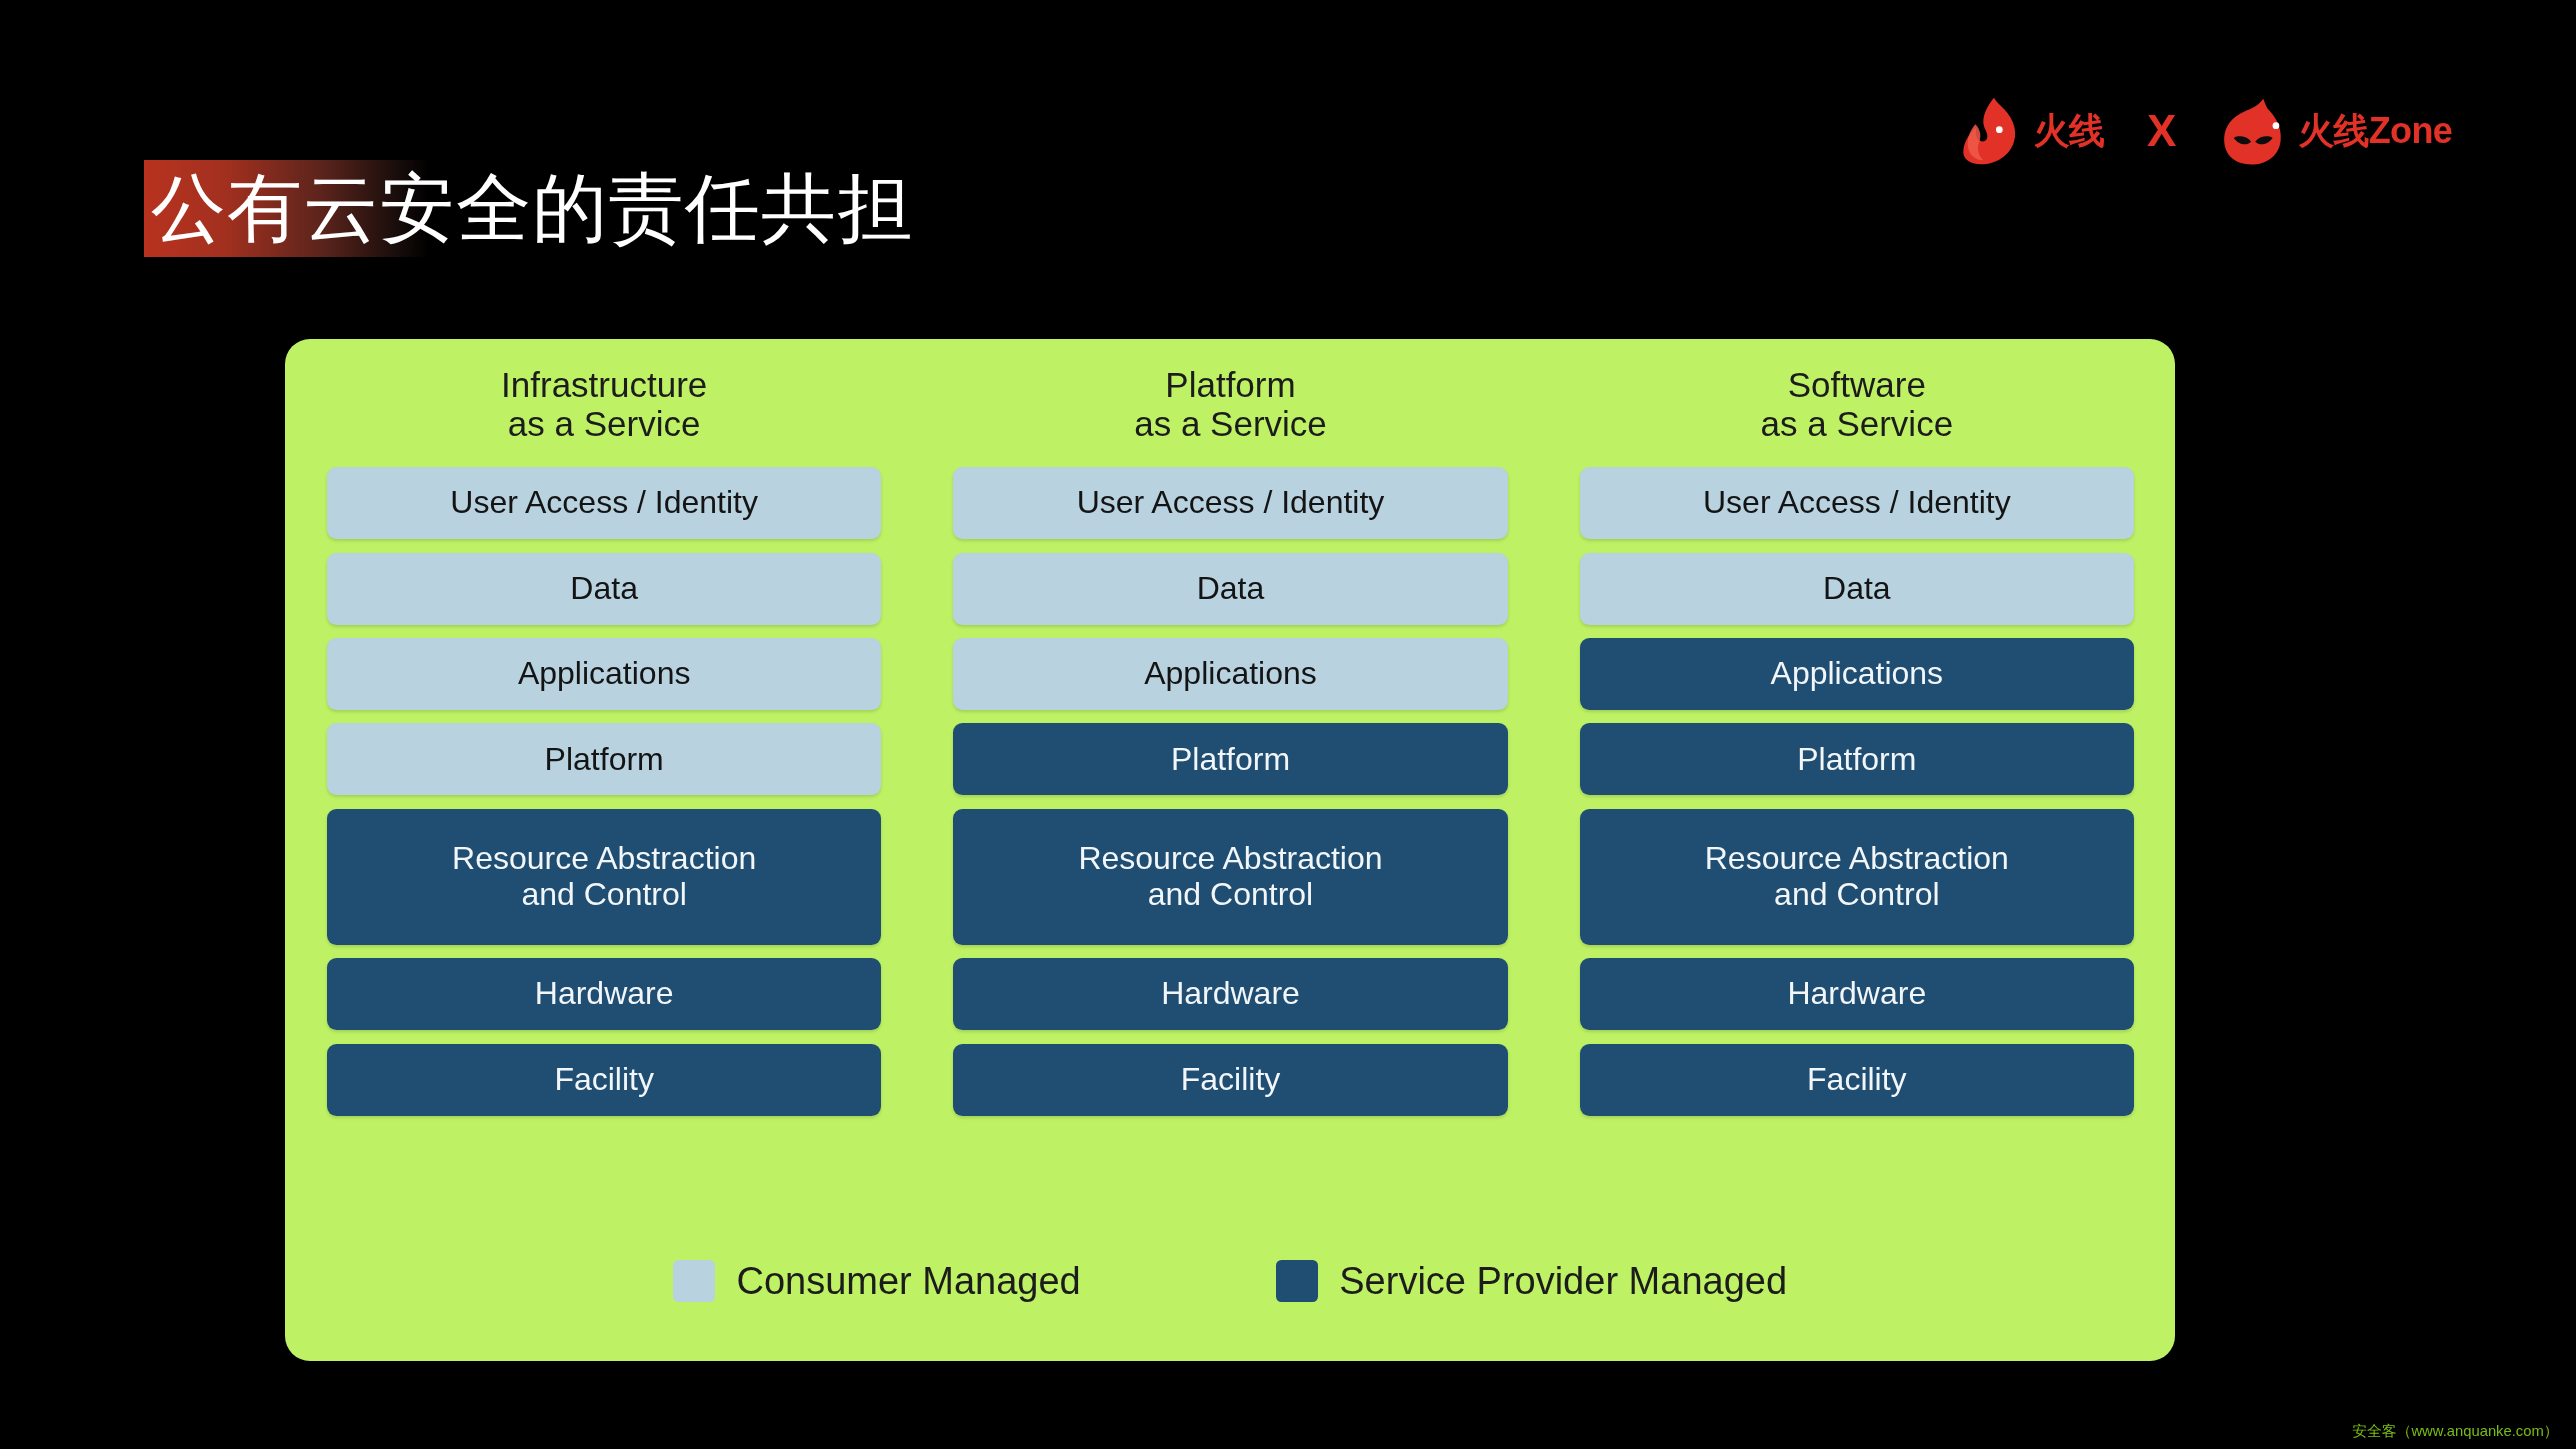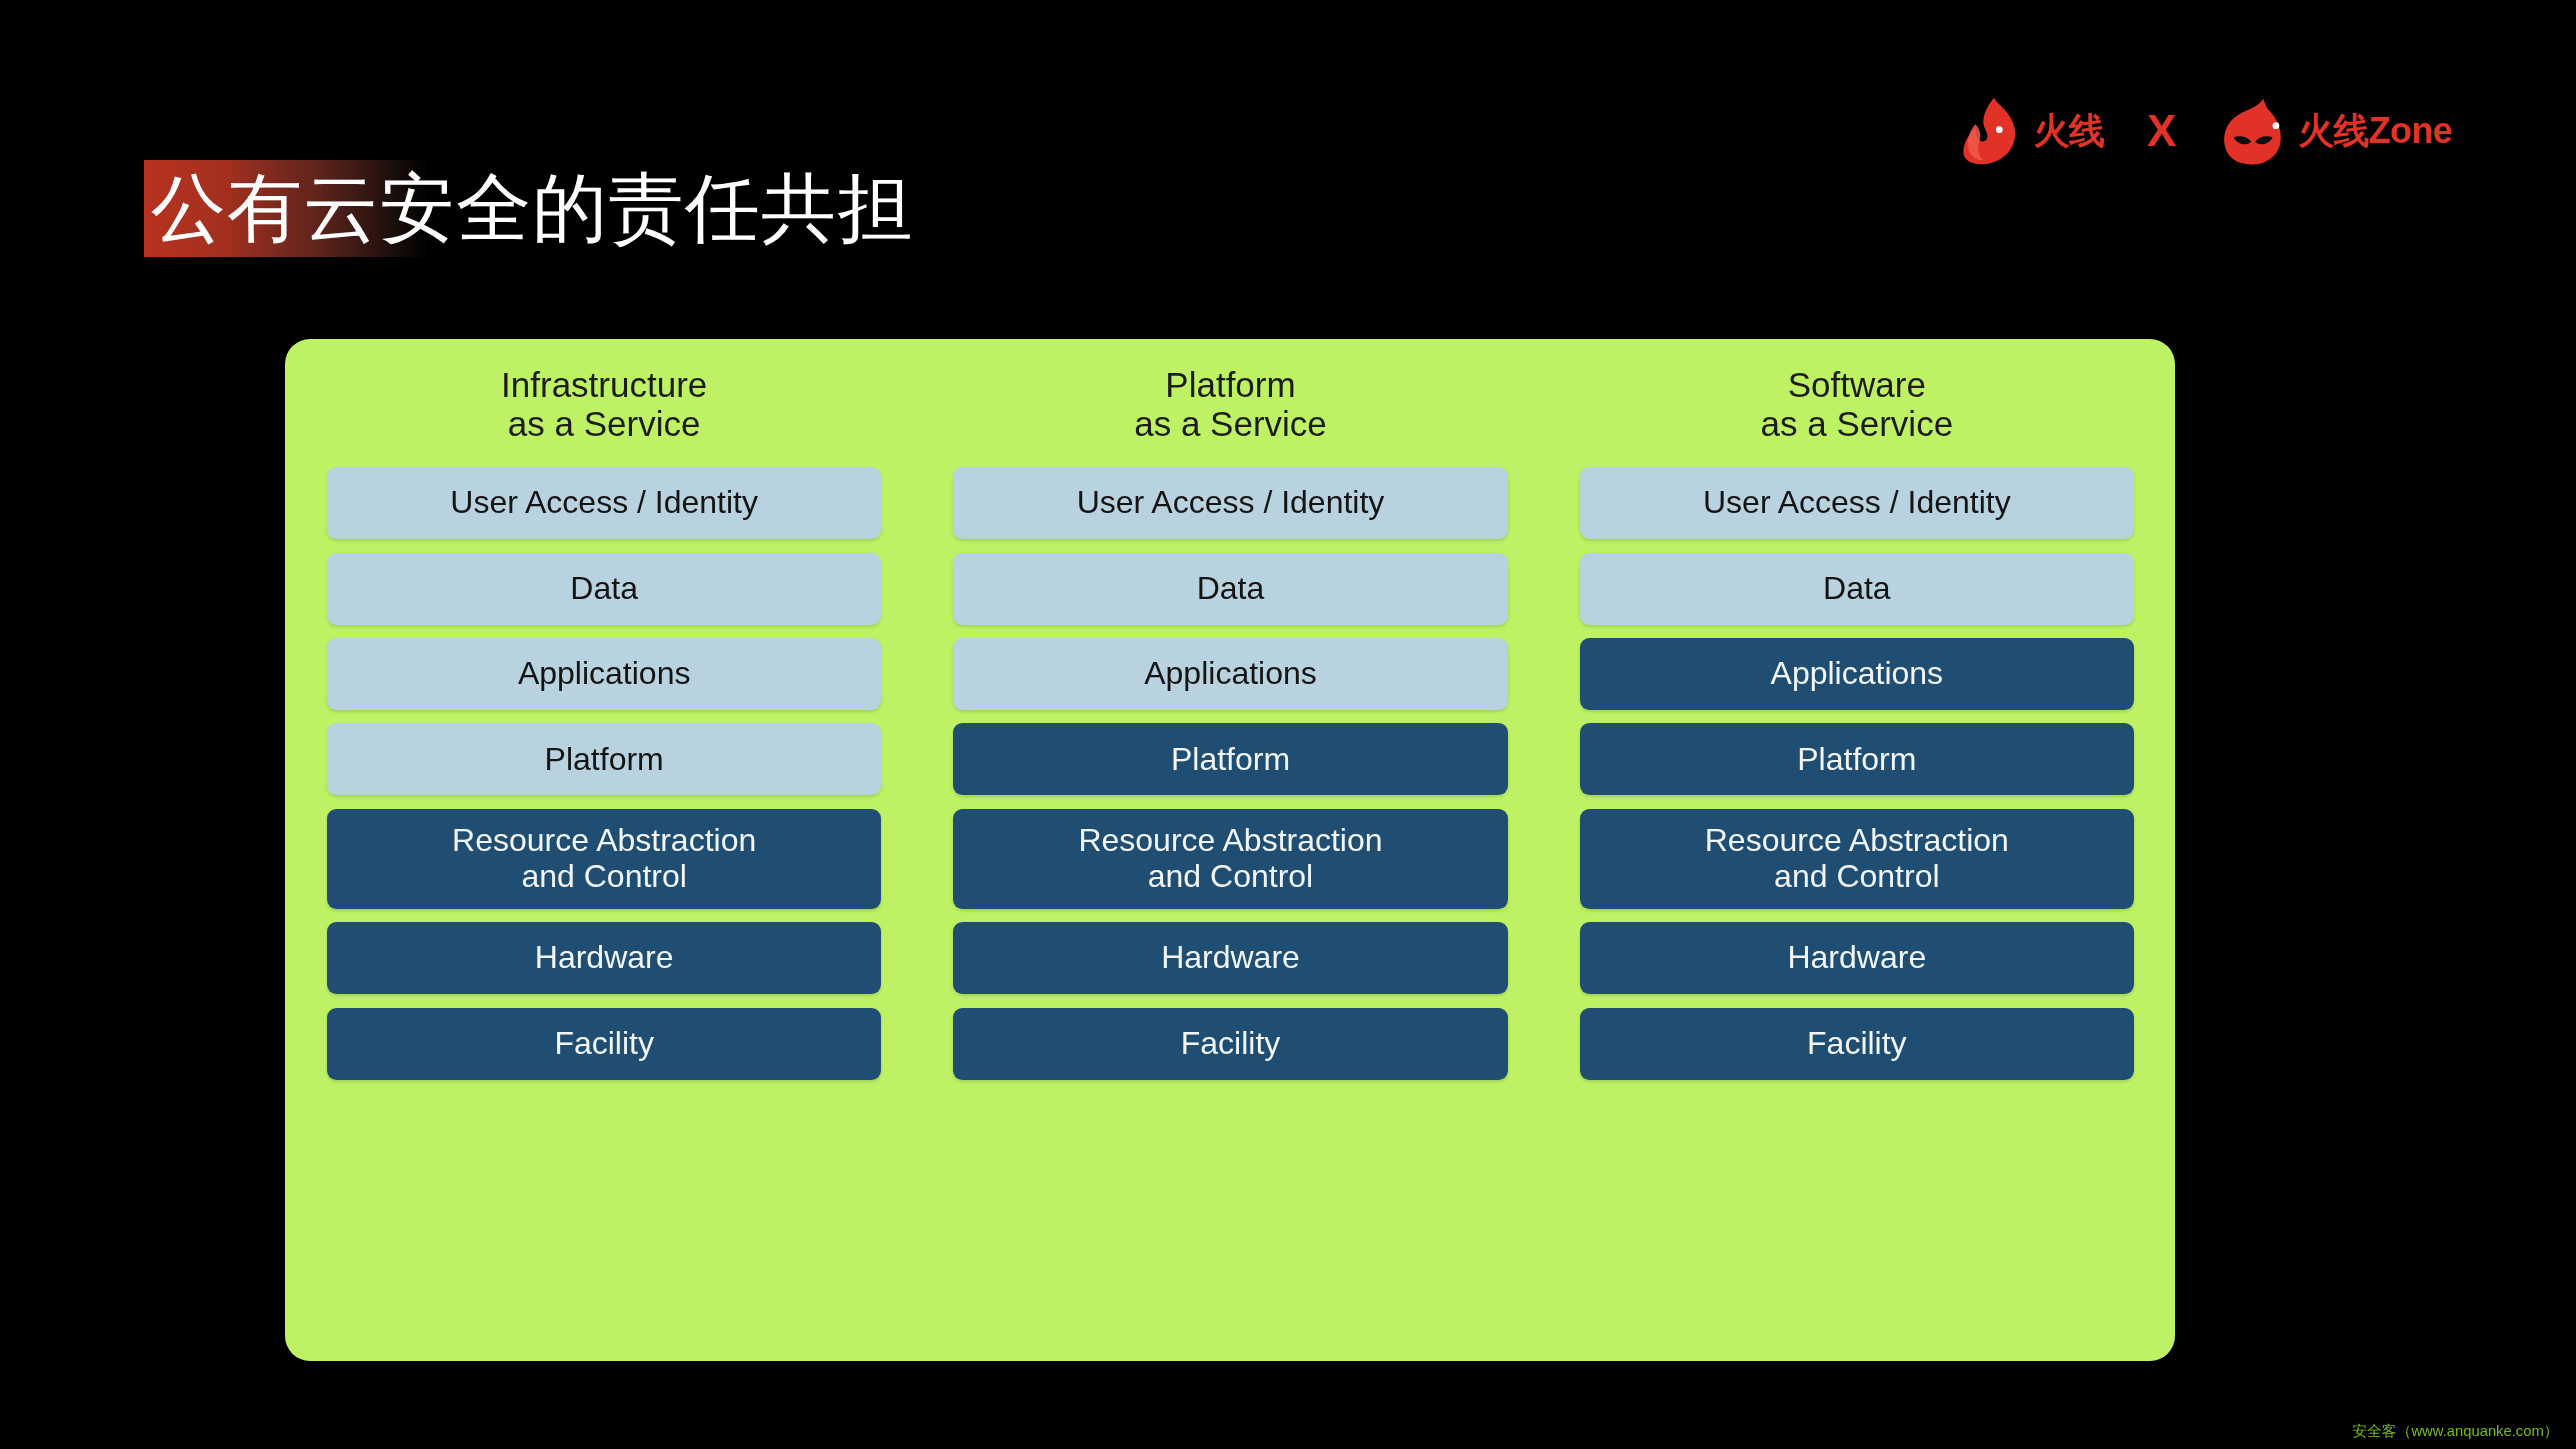--- a/index.html
+++ b/index.html
@@ -101,21 +101,21 @@
     display:flex;
     align-items:center;
     justify-content:center;
     text-align:center;
     font-size:32px;
     line-height:1.12;
     height:72px;
     white-space:pre-line;
     box-shadow:0 2px 3.4px rgba(0,0,0,0.14);
   }
-  .layer.tall { height:100px; }
+  .layer.tall { height:136px; }
   .layer.consumer { background:#b8d2e0; color:#141414; }
   .layer.provider { background:#1f4e72; color:#f2f6f9; }
 
   
   #legend {
     position:absolute;
     left:0; right:0; bottom:59px;
     display:flex;
     justify-content:center;
     gap:195px;
@@ -211,18 +211,28 @@
           <div class="layer consumer">User Access / Identity</div>
           <div class="layer consumer">Data</div>
           <div class="layer provider">Applications</div>
           <div class="layer provider">Platform</div>
           <div class="layer provider tall">Resource Abstraction
 and Control</div>
           <div class="layer provider">Hardware</div>
           <div class="layer provider">Facility</div>
         </div>
       </div>
+    <div id="legend">
+        <div class="legend-item">
+          <span class="legend-swatch consumer"></span>
+          <span class="legend-label">Consumer Managed</span>
+        </div>
+        <div class="legend-item">
+          <span class="legend-swatch provider"></span>
+          <span class="legend-label">Service Provider Managed</span>
+        </div>
+      </div>
   </div>
 
   <div id="watermark">安全客（www.anquanke.com）</div>
 
 </div>
 
 
 </body></html>

